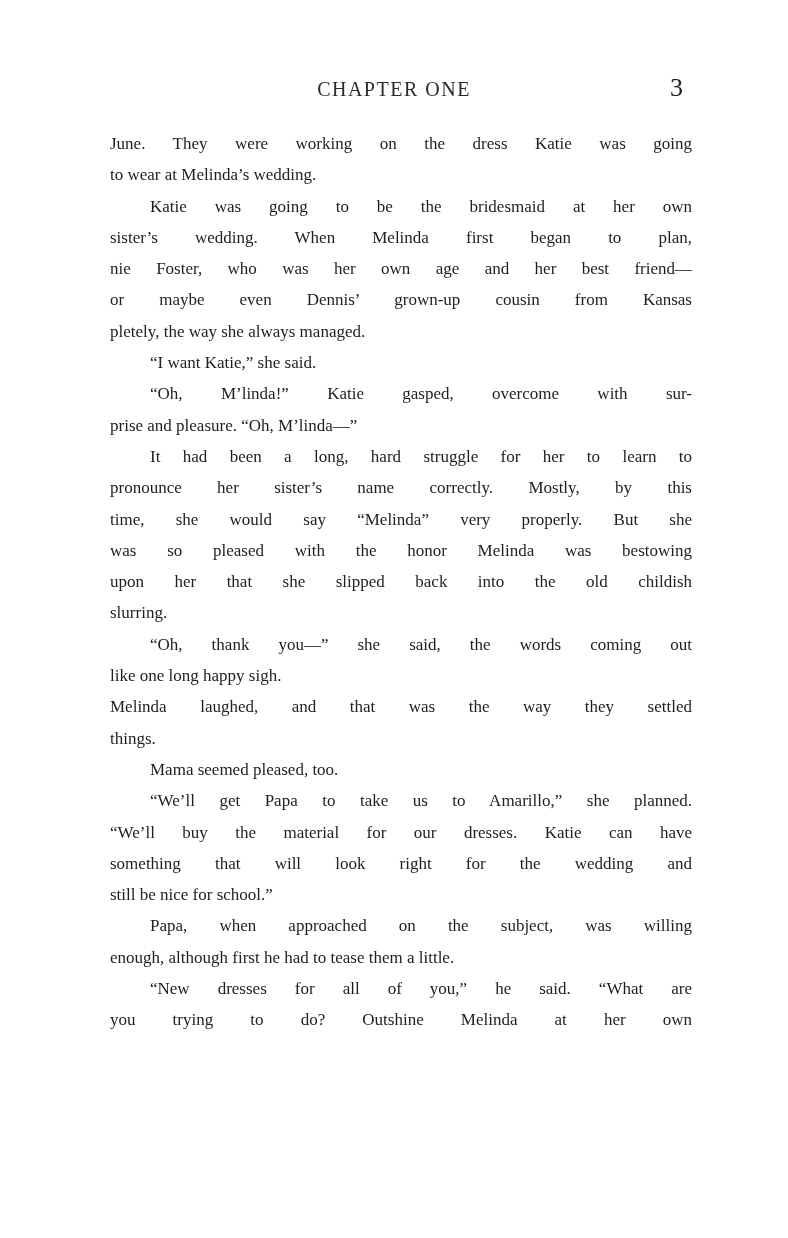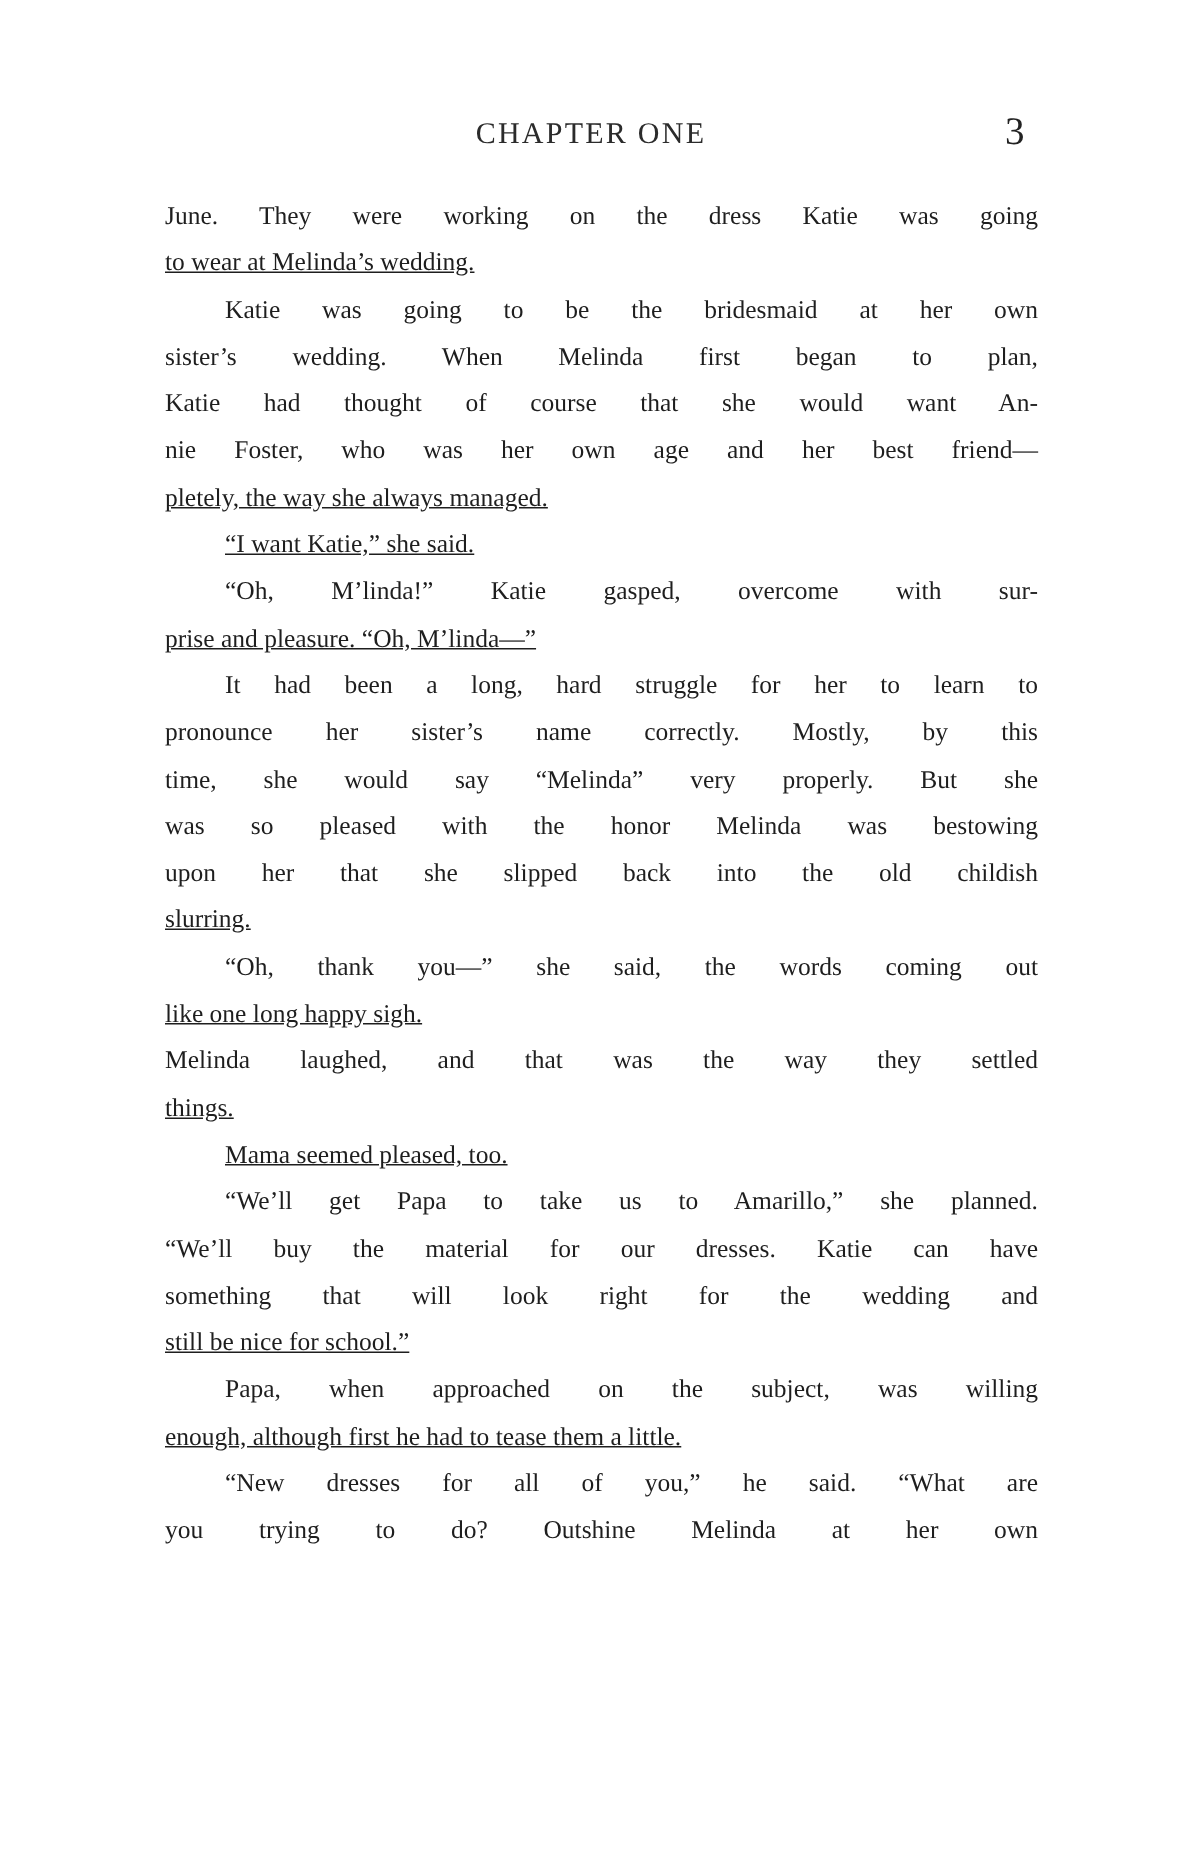--- a/index.html
+++ b/index.html
@@ -49,38 +49,37 @@
   .line {
     text-align: justify;
     text-align-last: justify;
     white-space: normal;
   }
   .line.indent {
     text-indent: 40px;
   }
   .line.end {
     text-align-last: left;
-    text-decoration: underline;
   }
 </style>
 </head>
 <body>
 
 <div class="page">
   <header class="page-header">
     <span class="chapter-title">CHAPTER ONE</span>
     <span class="page-number">3</span>
   </header>
   <main class="body-text">
       <div class="line">June. They were working on the dress Katie was going</div>
       <div class="line end">to wear at Melinda’s wedding.</div>
       <div class="line indent">Katie was going to be the bridesmaid at her own</div>
       <div class="line">sister’s wedding. When Melinda first began to plan,</div>
-      <div class="line">Katie had thought of course that she would want An-</div>
       <div class="line">nie Foster, who was her own age and her best friend—</div>
+      <div class="line">or maybe even Dennis’ grown-up cousin from Kansas</div>
       <div class="line end">pletely, the way she always managed.</div>
       <div class="line indent end">“I want Katie,” she said.</div>
       <div class="line indent">“Oh, M’linda!” Katie gasped, overcome with sur-</div>
       <div class="line end">prise and pleasure. “Oh, M’linda—”</div>
       <div class="line indent">It had been a long, hard struggle for her to learn to</div>
       <div class="line">pronounce her sister’s name correctly. Mostly, by this</div>
       <div class="line">time, she would say “Melinda” very properly. But she</div>
       <div class="line">was so pleased with the honor Melinda was bestowing</div>
       <div class="line">upon her that she slipped back into the old childish</div>
       <div class="line end">slurring.</div>

